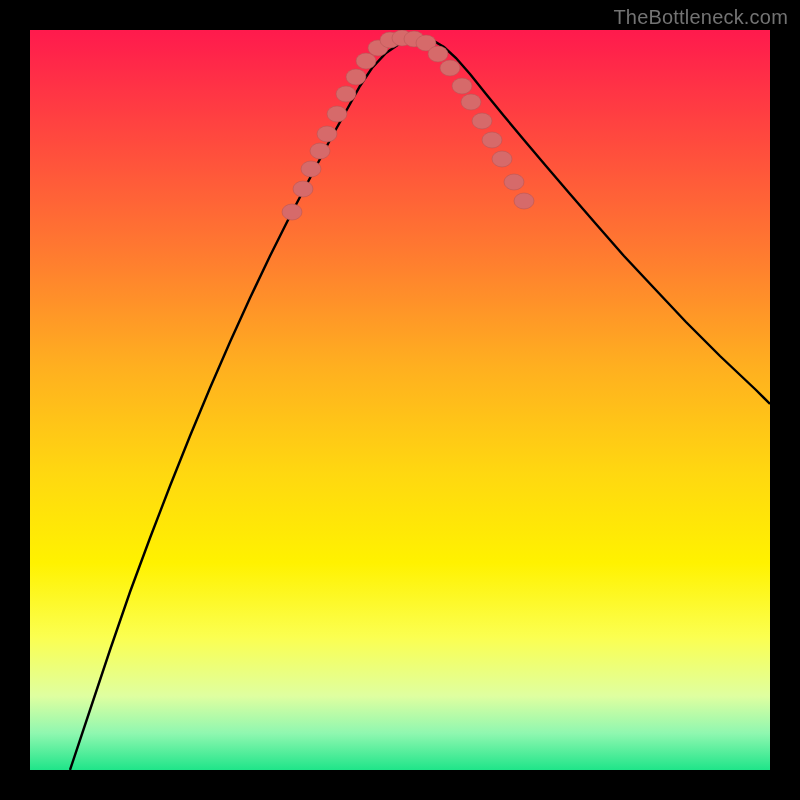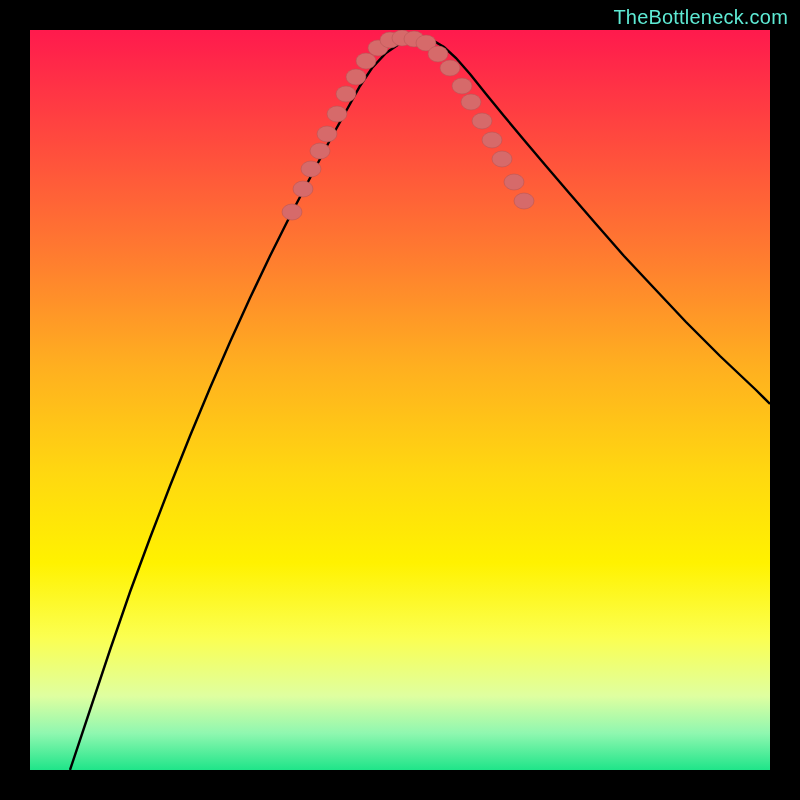--- a/index.html
+++ b/index.html
@@ -27,21 +27,21 @@
   }
   .plot svg {
     display: block;
     width: 740px;
     height: 740px;
   }
   .watermark {
     position: absolute;
     top: 6px;
     right: 12px;
-    color: #5eead4;
+    color: #737373;
     font-size: 20px;
     font-weight: 400;
     font-family: Arial, Helvetica, sans-serif;
     letter-spacing: 0.2px;
     pointer-events: none;
     user-select: none;
   }
 </style>
 </head>
 <body>

